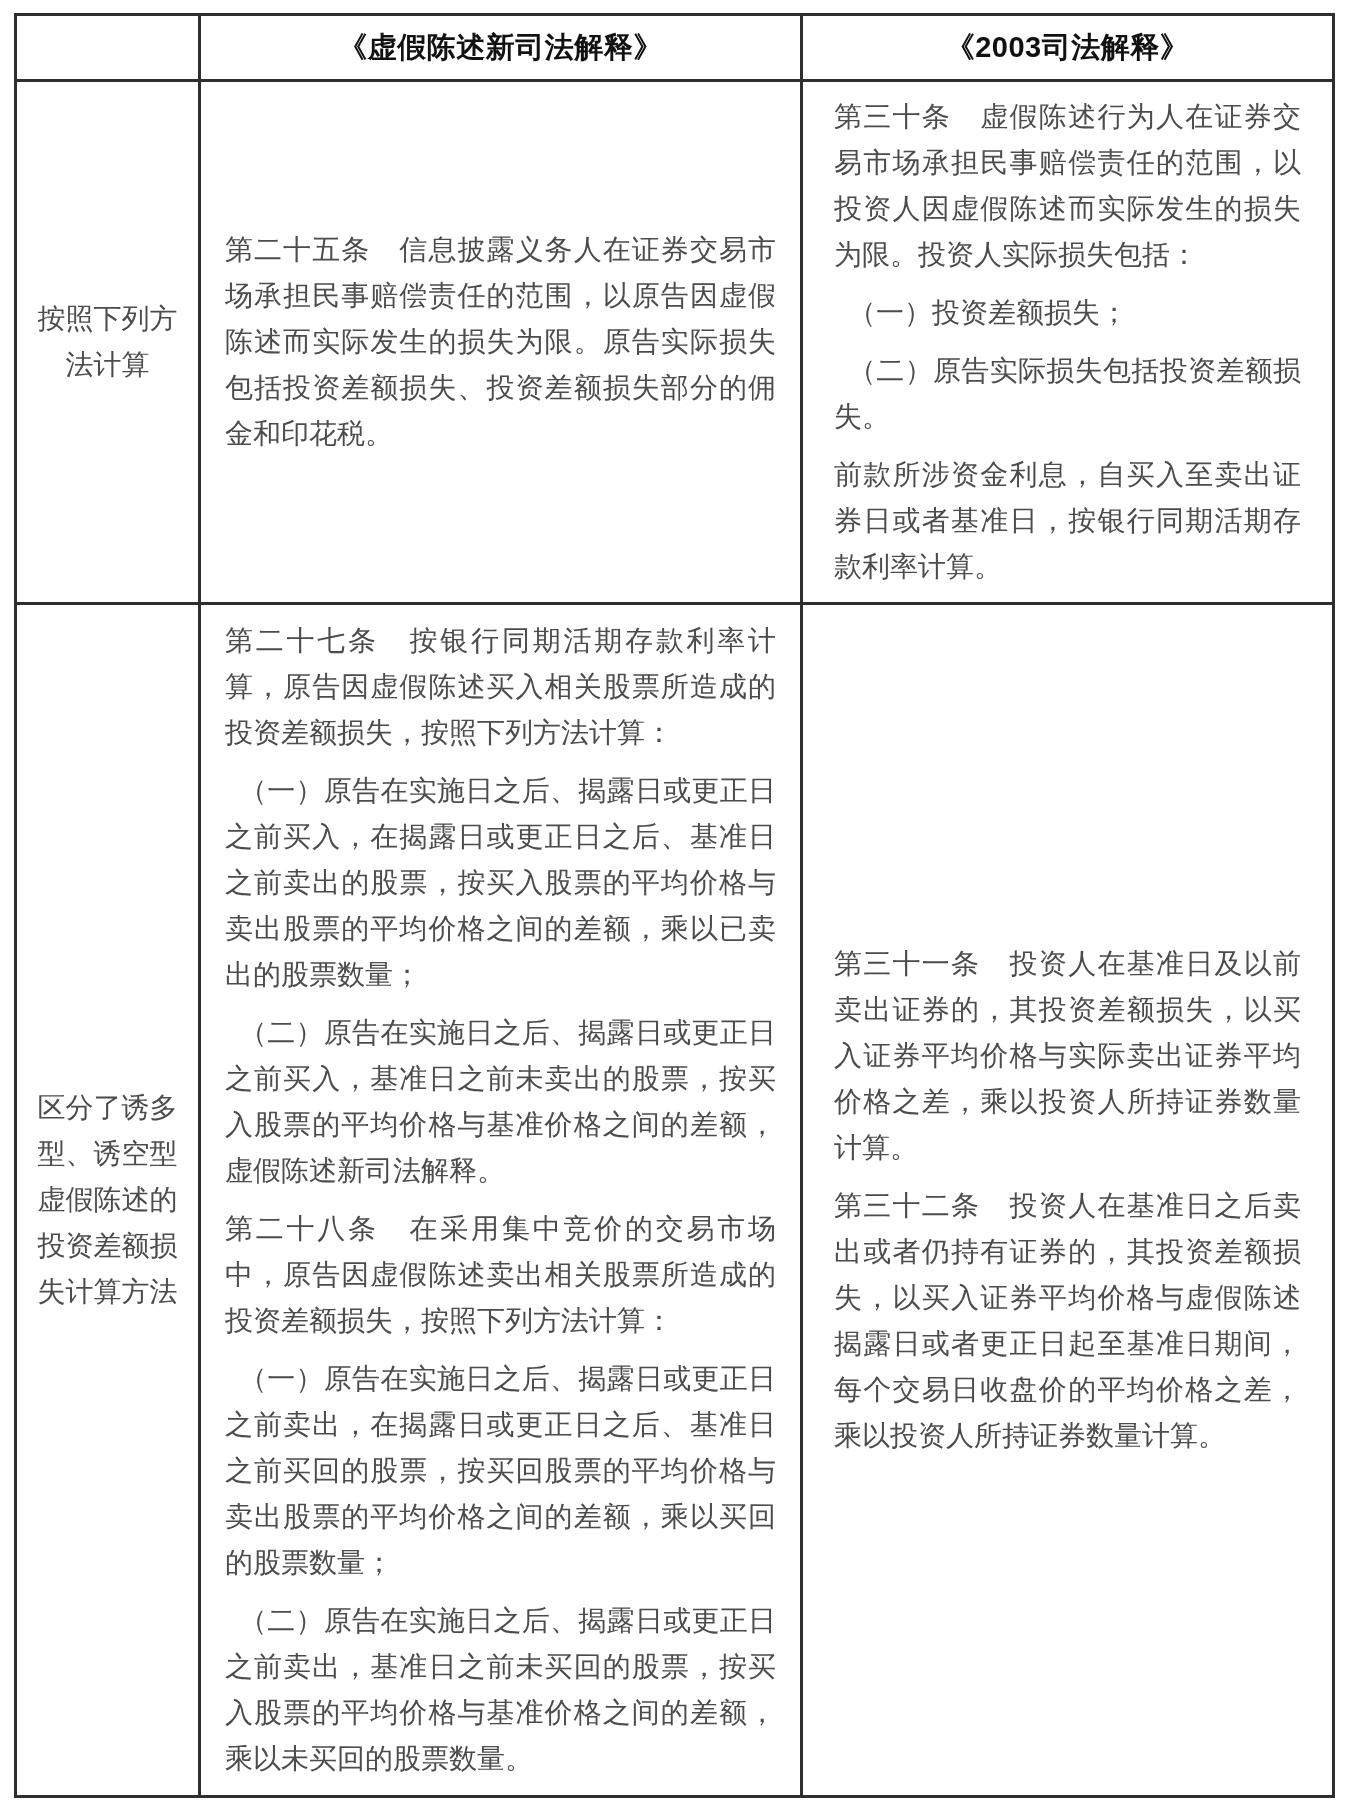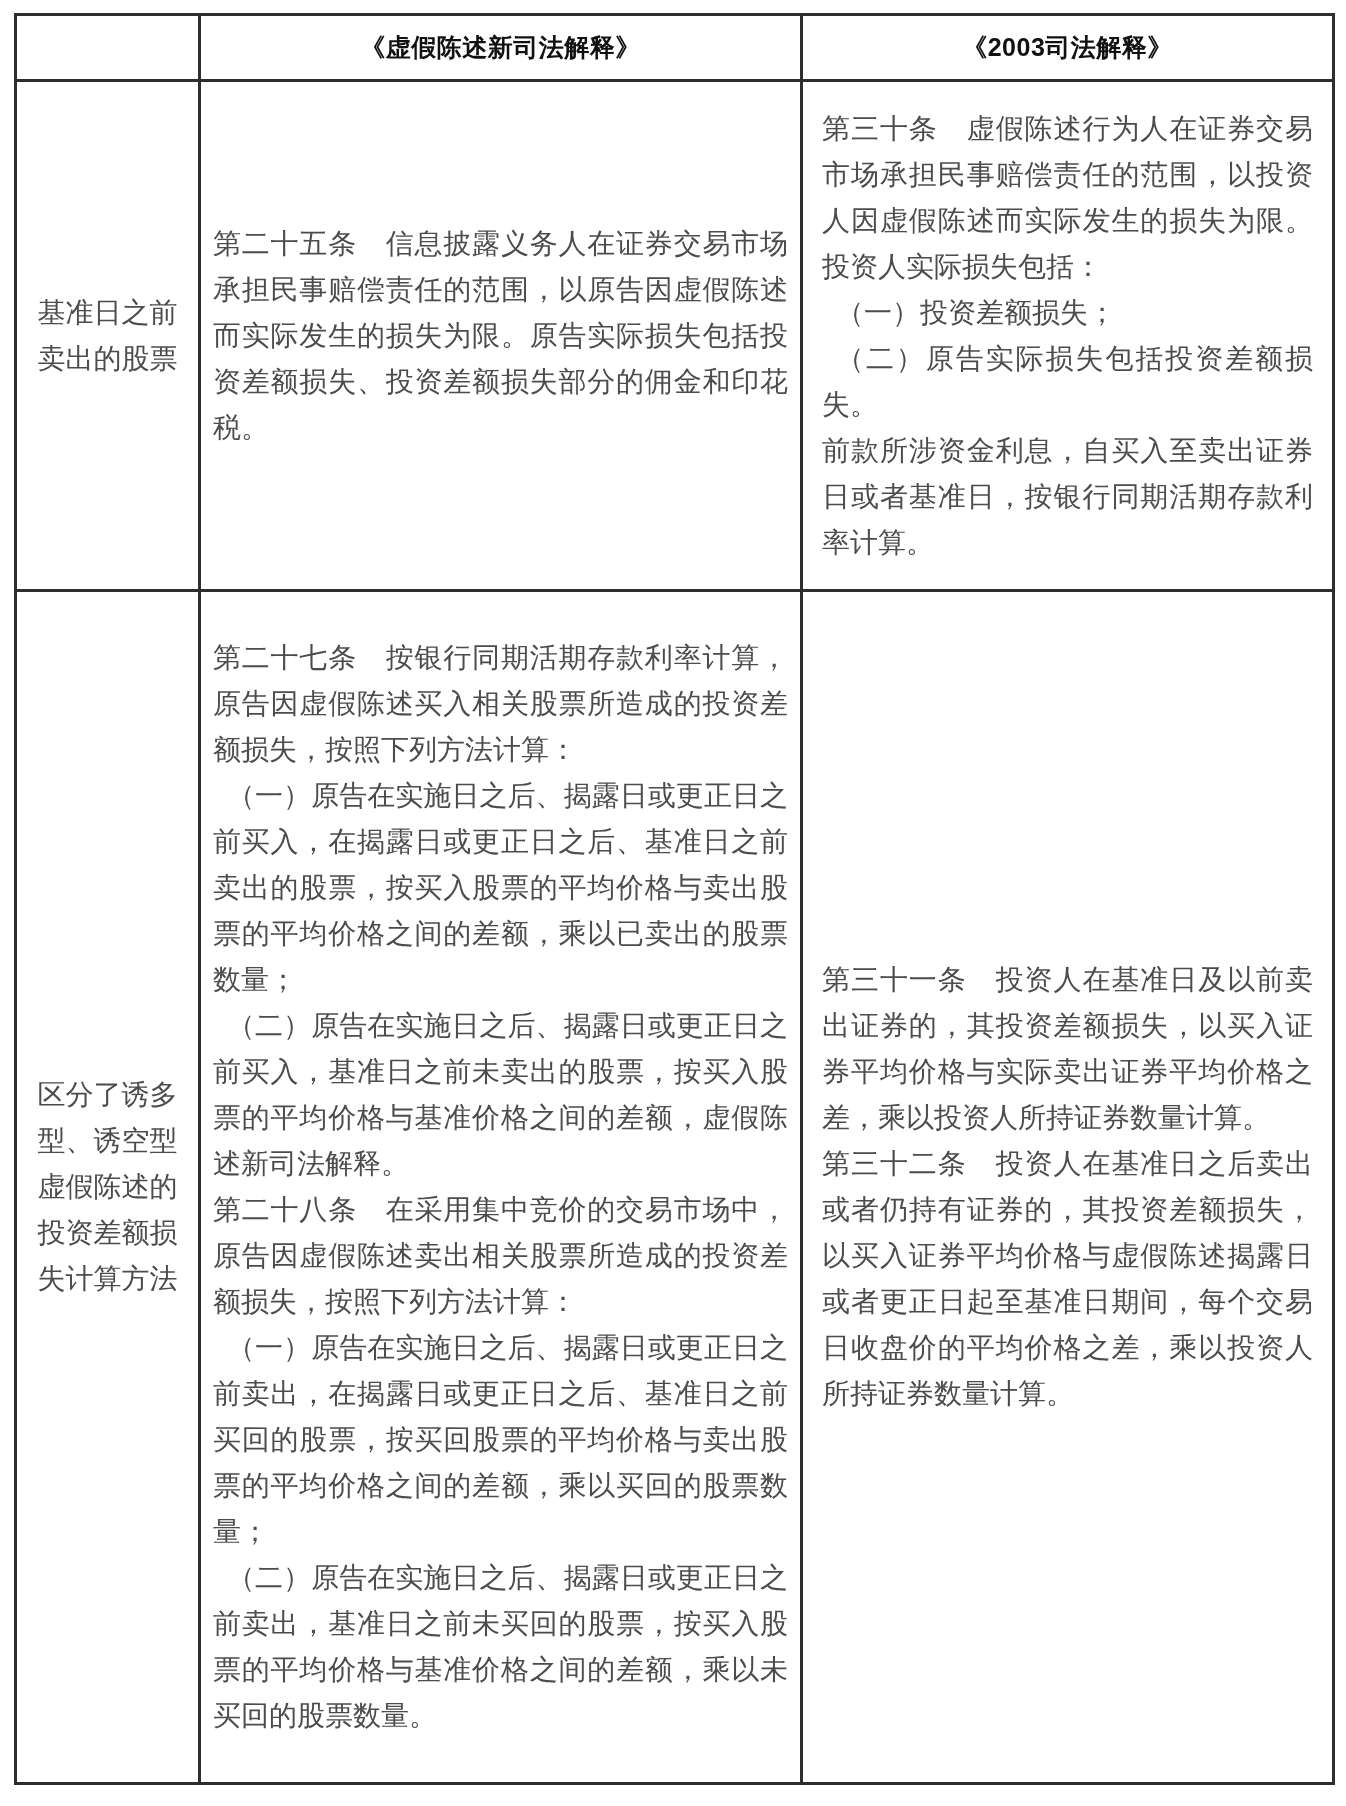--- a/index.html
+++ b/index.html
@@ -28,42 +28,42 @@
   table.cmp td {
     border: 3px solid #2e2e2e;
     vertical-align: middle;
     background: #ffffff;
   }
   tr.head-row { height: 66px; }
   tr.row-1   { height: 510px; }
   tr.row-2   { height: 1193px; }
   td.head-cell {
     text-align: center;
-    font-size: 25px;
+    font-size: 29px;
     font-weight: bold;
     color: #111111;
     letter-spacing: 0.5px;
   }
   td.label-cell {
     text-align: center;
     font-size: 28px;
     line-height: 46px;
     color: #4c4c4c;
     padding: 0 17px;
   }
   td.body-cell {
     font-size: 28px;
     line-height: 46px;
     color: #4c4c4c;
     text-align: justify;
   }
   td.body-col2 { padding: 0 12px; }
   td.body-col3 { padding: 0 19px; }
   td.body-cell p {
-    margin: 0;
+    margin: 12px;
     padding: 0;
   }
   td.body-cell p.item {
     text-indent: 0.5em;
   }
 </style>
 </head>
 <body>
 
 <div class="page">
@@ -74,21 +74,21 @@
       <col class="c3">
     </colgroup>
     <tbody>
       <tr class="head-row">
         <td class="head-cell"></td>
         <td class="head-cell">《虚假陈述新司法解释》</td>
         <td class="head-cell">《2003司法解释》</td>
       </tr>
 
       <tr class="row-1">
-        <td class="label-cell">基准日之前卖出的股票</td>
+        <td class="label-cell">按照下列方法计算</td>
         <td class="body-cell body-col2">
           <p>第二十五条　信息披露义务人在证券交易市场承担民事赔偿责任的范围，以原告因虚假陈述而实际发生的损失为限。原告实际损失包括投资差额损失、投资差额损失部分的佣金和印花税。</p>
         </td>
         <td class="body-cell body-col3">
           <p>第三十条　虚假陈述行为人在证券交易市场承担民事赔偿责任的范围，以投资人因虚假陈述而实际发生的损失为限。投资人实际损失包括：</p>
           <p class="item">（一）投资差额损失；</p>
           <p class="item">（二）原告实际损失包括投资差额损失。</p>
           <p>前款所涉资金利息，自买入至卖出证券日或者基准日，按银行同期活期存款利率计算。</p>
         </td>
       </tr>

